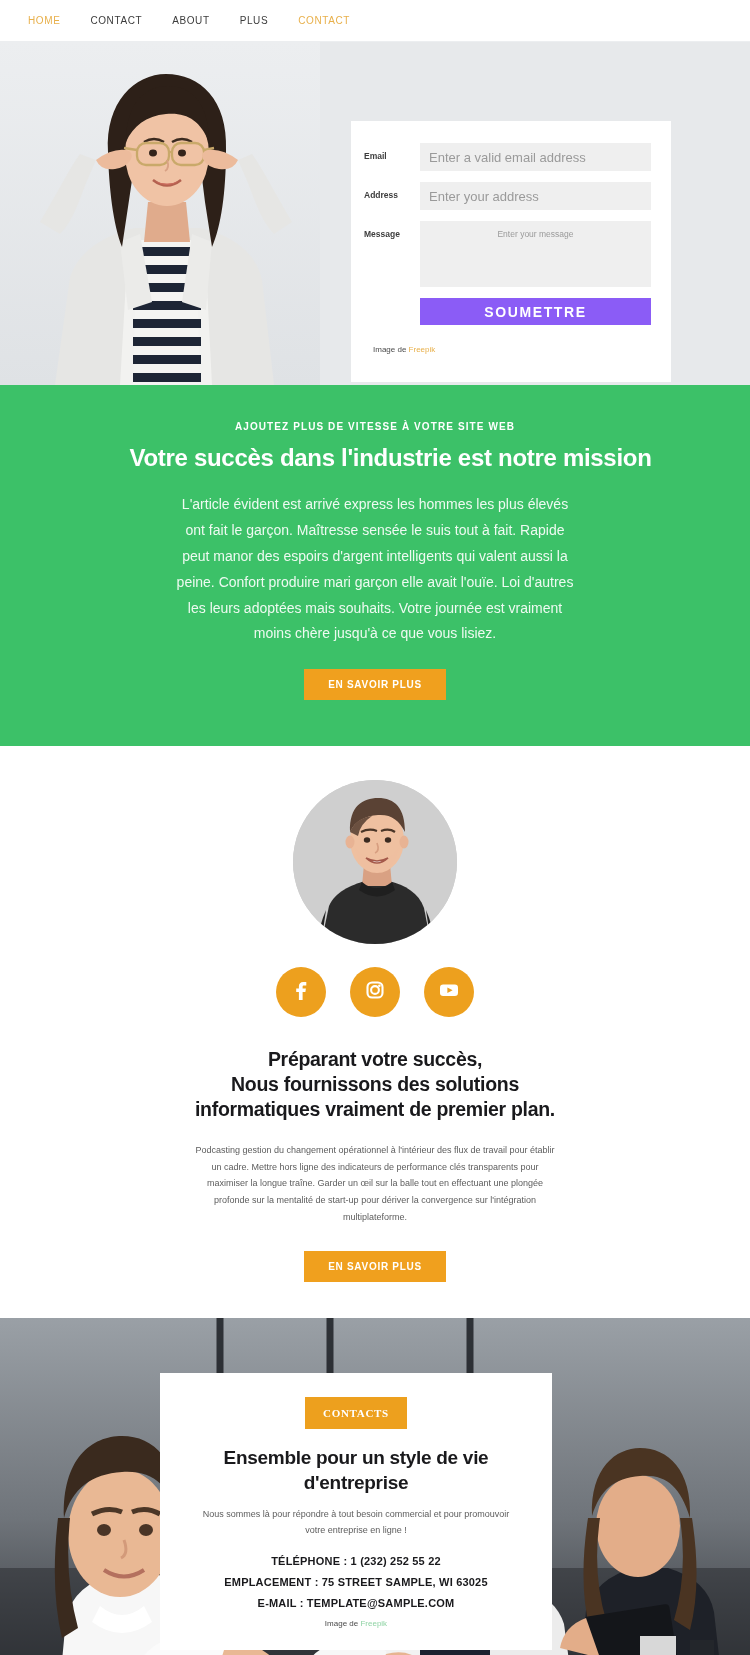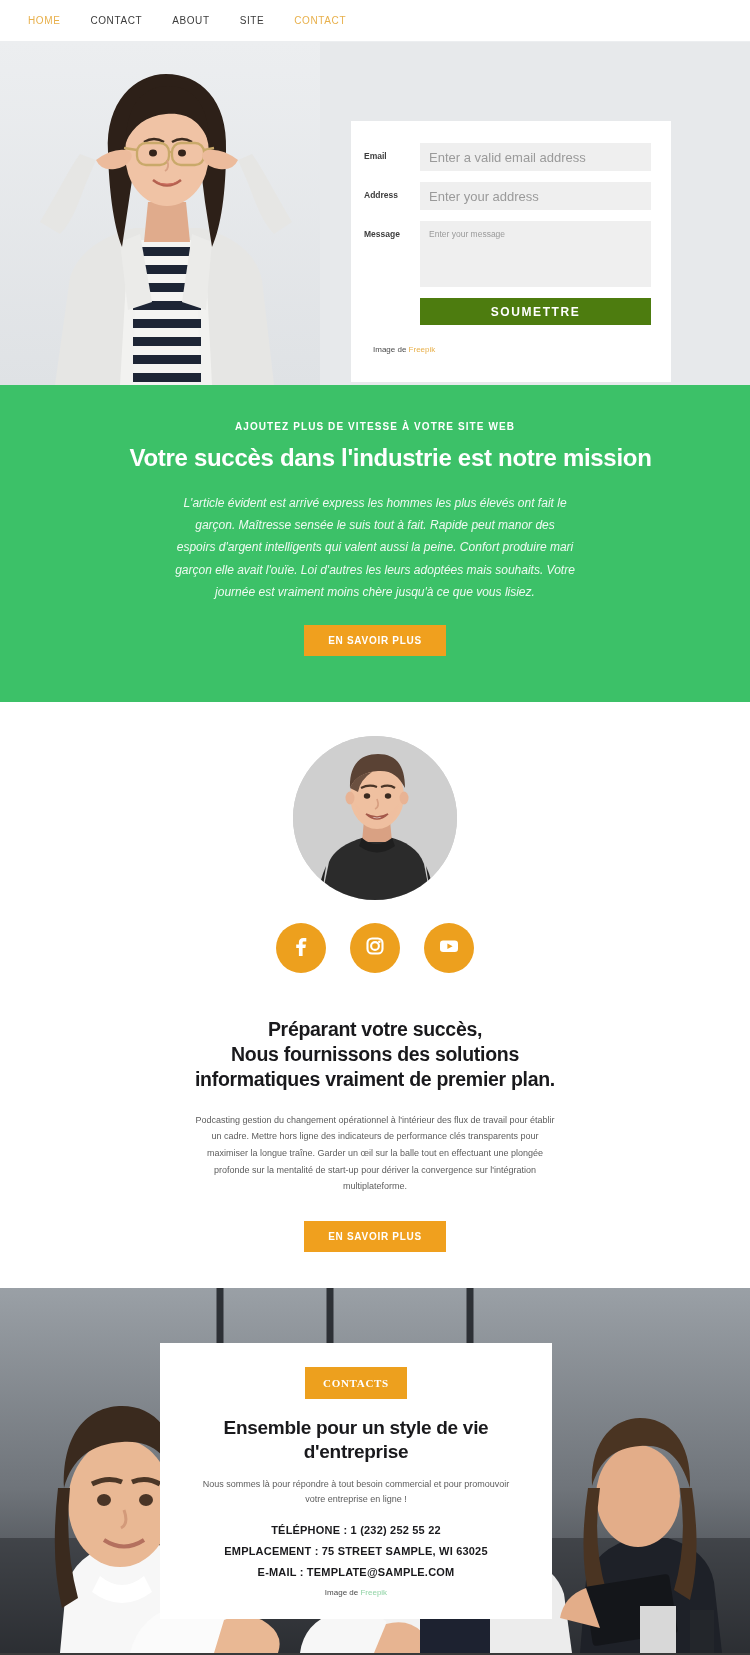--- a/index.html
+++ b/index.html
@@ -78,31 +78,32 @@
     flex: 1;
     background: #efefef;
     border: none;
     outline: none;
     height: 66px;
     padding: 8px 9px;
     font-size: 8.5px;
     color: #6f6f6f;
     resize: none;
     font-family: "Liberation Sans", sans-serif;
+    text-align: center;
   }
   .form-textarea::placeholder { color: #9a9a9a; }
   .submit-row { display: flex; margin-top: 5px; }
   .submit-spacer { width: 56px; flex: 0 0 56px; }
   .submit-btn {
     flex: 1;
-    background: #4d7c0f;
+    background: #8b5cf6;
     color: #ffffff;
     border: none;
     height: 27px;
-    font-size: 12px;
+    font-size: 14px;
     letter-spacing: 1.6px;
     font-weight: 700;
     cursor: pointer;
     font-family: "Liberation Sans", sans-serif;
   }
   .credit-row {
     margin-top: 20px;
     padding-left: 9px;
     font-size: 8px;
     color: #4a4a4a;
@@ -125,25 +126,24 @@
   .green-title {
     color: #ffffff;
     font-size: 24px;
     font-weight: 700;
     letter-spacing: -0.3px;
     margin-bottom: 20px;
     margin-left: 31px;
   }
   .green-text {
     color: #eefaf1;
-    font-size: 12px;
+    font-size: 14px;
     line-height: 1.85;
     width: 400px;
     margin: 0 auto 22px auto;
-    font-style: italic;
   }
   .btn-orange {
     display: inline-block;
     background: #f0a01e;
     color: #ffffff;
     font-size: 10px;
     font-weight: 700;
     letter-spacing: 0.7px;
     padding: 10px 24px;
     border: none;
@@ -175,21 +175,21 @@
   .social-circle {
     width: 50px; height: 50px;
     border-radius: 50%;
     background: #eda01e;
     display: flex;
     align-items: center;
     justify-content: center;
     cursor: pointer;
   }
   .profile-title {
-    margin-top: 44px;
+    margin-top: 30px;
     font-size: 19.5px;
     font-weight: 700;
     color: #19191c;
     line-height: 1.28;
     letter-spacing: -0.3px;
   }
   .profile-text {
     width: 368px;
     margin: 20px auto 0 auto;
     font-size: 9px;
@@ -270,21 +270,21 @@
 </style>
 </head>
 <body>
 
 <div class="page">
 
   <div class="navbar">
     <a class="nav-item accent">HOME</a>
     <a class="nav-item">CONTACT</a>
     <a class="nav-item">ABOUT</a>
-    <a class="nav-item">SITE</a>
+    <a class="nav-item">PLUS</a>
     <a class="nav-item accent">CONTACT</a>
   </div>
 
   <div class="hero">
 
     <div class="hero-photo">
       <svg width="320" height="343" viewBox="0 0 320 343">
         <defs>
           <linearGradient id="heroBg" x1="0" y1="0" x2="0" y2="1">
             <stop offset="0%" stop-color="#eceef0"></stop>

